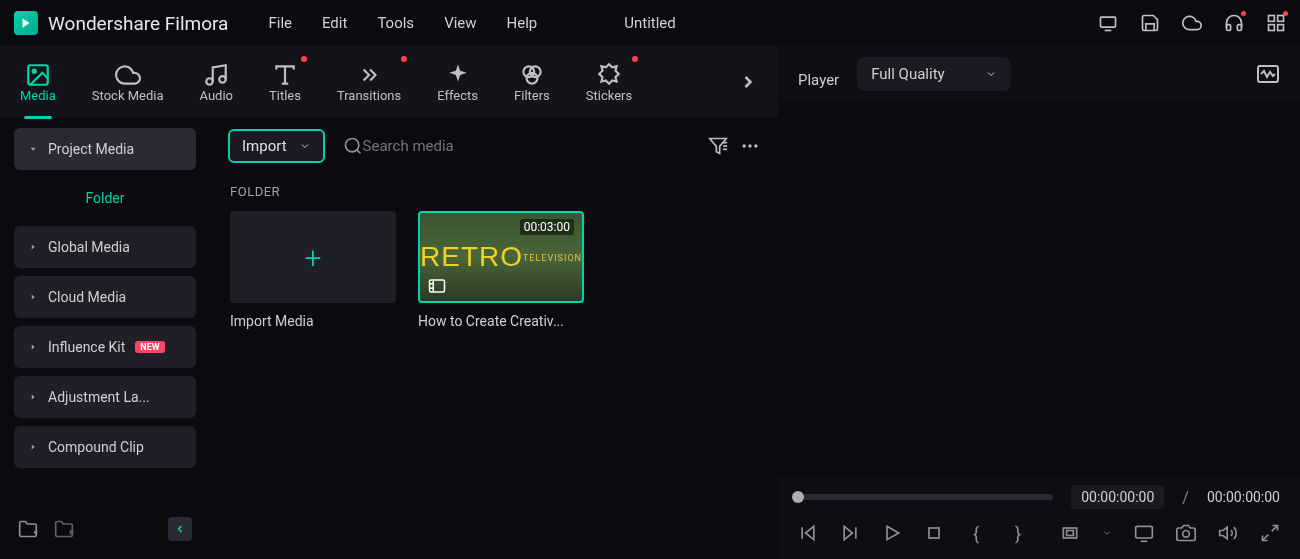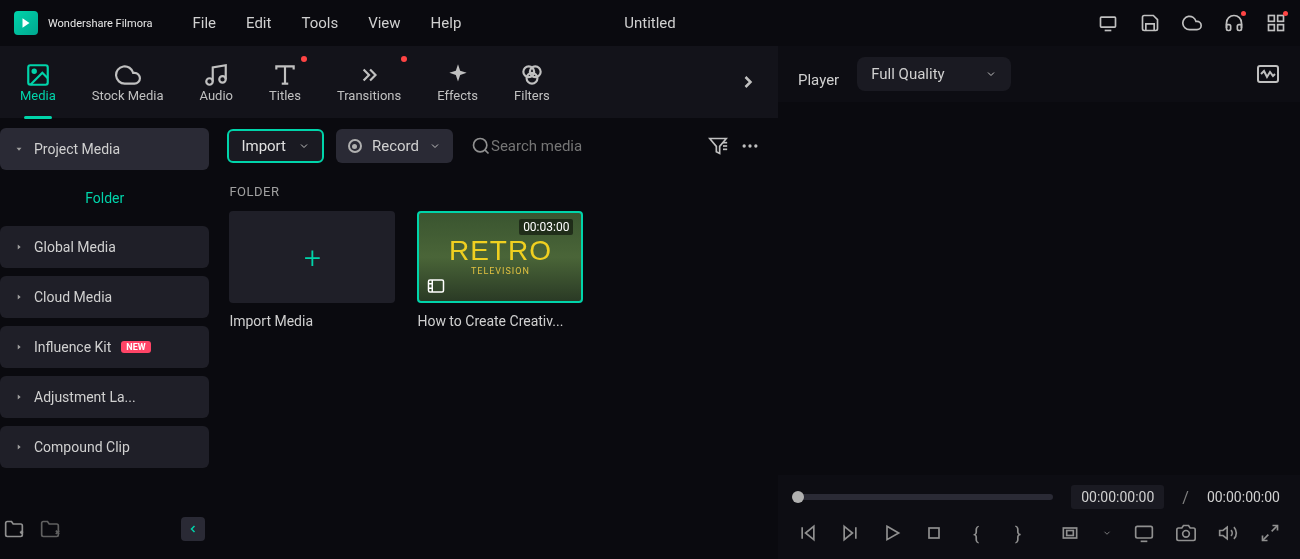--- a/index.html
+++ b/index.html
@@ -1,38 +1,38 @@
 <!DOCTYPE html>
 <html><head>
 <meta charset="utf-8">
 <style>
 *{margin:0;padding:0;box-sizing:border-box;font-family:-apple-system,BlinkMacSystemFont,"Segoe UI",Roboto,sans-serif;}
 body{background:#0a0a0f;color:#d0d0d0;width:1300px;height:559px;overflow:hidden;}
 .titlebar{height:46px;display:flex;align-items:center;padding:0 14px;background:#0a0a0f;}
 .logo{width:24px;height:24px;background:linear-gradient(135deg,#00d4aa,#00a890);border-radius:4px;margin-right:10px;display:flex;align-items:center;justify-content:center;}
 .logo svg{width:14px;height:14px;}
-.brand{font-size:11px;color:#e8e8e8;margin-right:40px;}
+.brand{font-size:19px;color:#e8e8e8;margin-right:40px;}
 .menubar{display:flex;gap:30px;}
 .menuitem{font-size:15px;color:#d0d0d0;cursor:pointer;}
 .project-title{position:absolute;left:50%;transform:translateX(-50%);font-size:15px;color:#d0d0d0;}
 .titlebar-right{margin-left:auto;display:flex;gap:22px;align-items:center;}
 .titlebar-icon{width:20px;height:20px;cursor:pointer;position:relative;}
 .red-dot{position:absolute;top:-2px;right:-2px;width:5px;height:5px;background:#ff4444;border-radius:50%;}
 .main{display:flex;height:513px;}
 .left-panel{width:778px;display:flex;flex-direction:column;}
 .tabs{height:72px;display:flex;align-items:center;padding:0 20px;gap:36px;position:relative;background:#13131a;}
 .tab{display:flex;flex-direction:column;align-items:center;cursor:pointer;position:relative;padding:8px 0;}
 .tab-icon{width:26px;height:26px;}
 .tab-label{font-size:13px;color:#c0c0c0;}
 .tab.active .tab-label{color:#00d4aa;}
 .tab.active::after{content:"";position:absolute;bottom:-8px;left:10%;right:10%;height:3px;background:#00d4aa;border-radius:2px;}
 .tab-dot{position:absolute;top:2px;right:-6px;width:6px;height:6px;background:#ff4444;border-radius:50%;}
 .tabs-more{width:20px;height:20px;margin-left:auto;cursor:pointer;}
 .content-row{display:flex;flex:1;}
-.sidebar{width:210px;padding:10px 0;display:flex;flex-direction:column;gap:8px;}
+.sidebar{width:210px;padding:10px 14px;display:flex;flex-direction:column;gap:8px;}
 .sidebar-item{height:42px;background:#1f1f28;border-radius:6px;display:flex;align-items:center;padding:0 14px;gap:10px;cursor:pointer;font-size:14px;color:#d0d0d0;}
 .sidebar-item.active{background:#2a2a35;}
 .sidebar-subitem{height:40px;display:flex;align-items:center;justify-content:center;font-size:14px;color:#00d4aa;cursor:pointer;}
 .chevron{width:10px;height:10px;}
 .new-badge{background:#ff4466;color:#fff;font-size:9px;font-weight:700;padding:1px 5px;border-radius:3px;}
 .sidebar-footer{margin-top:auto;display:flex;align-items:center;gap:16px;padding:8px 4px;}
 .sidebar-footer-right{margin-left:auto;width:24px;height:24px;background:#2a2a35;border-radius:4px;display:flex;align-items:center;justify-content:center;cursor:pointer;}
 .media-area{flex:1;display:flex;flex-direction:column;}
 .toolbar{height:56px;display:flex;align-items:center;padding:0 18px;gap:12px;}
 .import-btn{height:34px;border:2px solid #00d4aa;border-radius:6px;padding:0 12px;display:flex;align-items:center;gap:12px;color:#e0e0e0;font-size:15px;cursor:pointer;background:#1a1a22;}
@@ -41,21 +41,21 @@
 .record-dot::after{content:"";width:5px;height:5px;background:#b0b0b0;border-radius:50%;}
 .search-wrap{flex:1;display:flex;align-items:center;padding:0 6px;}
 .search-input{flex:1;background:transparent;border:none;color:#d0d0d0;font-size:15px;outline:none;}
 .toolbar-icon{width:20px;height:20px;cursor:pointer;}
 .folder-label{padding:10px 20px 8px;font-size:13px;color:#a0a0a0;letter-spacing:0.5px;}
 .media-grid{display:flex;gap:22px;padding:4px 20px;}
 .media-card{width:166px;display:flex;flex-direction:column;gap:10px;}
 .thumb{width:166px;height:92px;background:#1f1f28;border-radius:4px;display:flex;align-items:center;justify-content:center;position:relative;}
 .thumb.selected{border:2px solid #00d4aa;}
 .thumb-plus{color:#00d4aa;font-size:30px;font-weight:300;}
-.thumb-retro{background:linear-gradient(180deg,#3a5530 0%,#4a6538 50%,#2a3a25 100%);display:flex;flex-direction:column;align-items:center;justify-content:center;}
+.thumb-retro{background:linear-gradient(180deg,#3a5530 0%,#4a6538 50%,#2a3a25 100%);display:flex;flex-direction:row;align-items:center;justify-content:center;}
 .retro-text{font-family:Impact,sans-serif;font-size:28px;color:#f0d020;letter-spacing:1px;line-height:0.9;}
 .retro-sub{font-size:9px;color:#e0c040;letter-spacing:1px;margin-top:2px;}
 .thumb-duration{position:absolute;top:6px;right:8px;font-size:12px;color:#fff;background:rgba(0,0,0,0.5);padding:1px 4px;border-radius:2px;}
 .thumb-type{position:absolute;bottom:6px;left:8px;}
 .card-name{font-size:14px;color:#d0d0d0;white-space:nowrap;overflow:hidden;text-overflow:ellipsis;}
 .right-panel{flex:1;display:flex;flex-direction:column;background:#0d0d13;}
 .player-header{height:56px;display:flex;align-items:center;padding:0 20px;gap:18px;}
 .player-label{font-size:15px;color:#d0d0d0;margin-top:12px;}
 .quality-select{height:34px;background:#1a1a22;padding:0 14px;display:flex;align-items:center;gap:40px;font-size:15px;color:#d0d0d0;cursor:pointer;border-radius:8px;}
 .player-header-right{margin-left:auto;}
@@ -175,20 +175,27 @@
         <span class="tab-label">Effects</span>
       </div>
       <div class="tab">
         <svg class="tab-icon" viewBox="0 0 24 24" fill="none" stroke="#c0c0c0" stroke-width="2">
             <circle cx="9" cy="9" r="5"></circle>
             <circle cx="15" cy="9" r="5"></circle>
             <circle cx="12" cy="15" r="5"></circle>
           </svg>
         <span class="tab-label">Filters</span>
       </div>
+      <div class="tab">
+        <svg class="tab-icon" viewBox="0 0 24 24" fill="none" stroke="#c0c0c0" stroke-width="2">
+            <path d="M12 2l3 3 4-1-1 4 3 3-3 3 1 4-4-1-3 3-3-3-4 1 1-4-3-3 3-3-1-4 4 1z"></path>
+          </svg>
+        <span class="tab-label">Stickers</span>
+        <span class="tab-dot"></span>
+      </div>
       <svg class="tabs-more" viewBox="0 0 24 24" fill="none" stroke="#c0c0c0" stroke-width="3">
           <polyline points="9 18 15 12 9 6"></polyline>
         </svg>
     </div>
 
     <div class="content-row">
       <div class="sidebar">
         <div class="sidebar-item active">
           <svg class="chevron" viewBox="0 0 24 24" fill="#a0a0a0">
               <polygon points="6 9 18 9 12 16"></polygon>
@@ -245,27 +252,20 @@
                 <polyline points="15 18 9 12 15 6"></polyline>
               </svg>
           </div>
         </div>
       </div>
 
       <div class="media-area">
         <div class="toolbar">
           <div class="import-btn">
             <span>Import</span>
-            <svg width="12" height="12" viewBox="0 0 24 24" fill="none" stroke="#c0c0c0" stroke-width="2">
-                <polyline points="6 9 12 15 18 9"></polyline>
-              </svg>
-          </div>
-          <div class="record-btn">
-            <span class="record-dot"></span>
-            <span>Record</span>
             <svg width="12" height="12" viewBox="0 0 24 24" fill="none" stroke="#c0c0c0" stroke-width="2">
                 <polyline points="6 9 12 15 18 9"></polyline>
               </svg>
           </div>
           <div class="search-wrap">
             <svg class="toolbar-icon" viewBox="0 0 24 24" fill="none" stroke="#909090" stroke-width="2">
                 <circle cx="11" cy="11" r="8"></circle>
                 <line x1="21" y1="21" x2="16.65" y2="16.65"></line>
               </svg>
             <input class="search-input" placeholder="Search media" style="">

